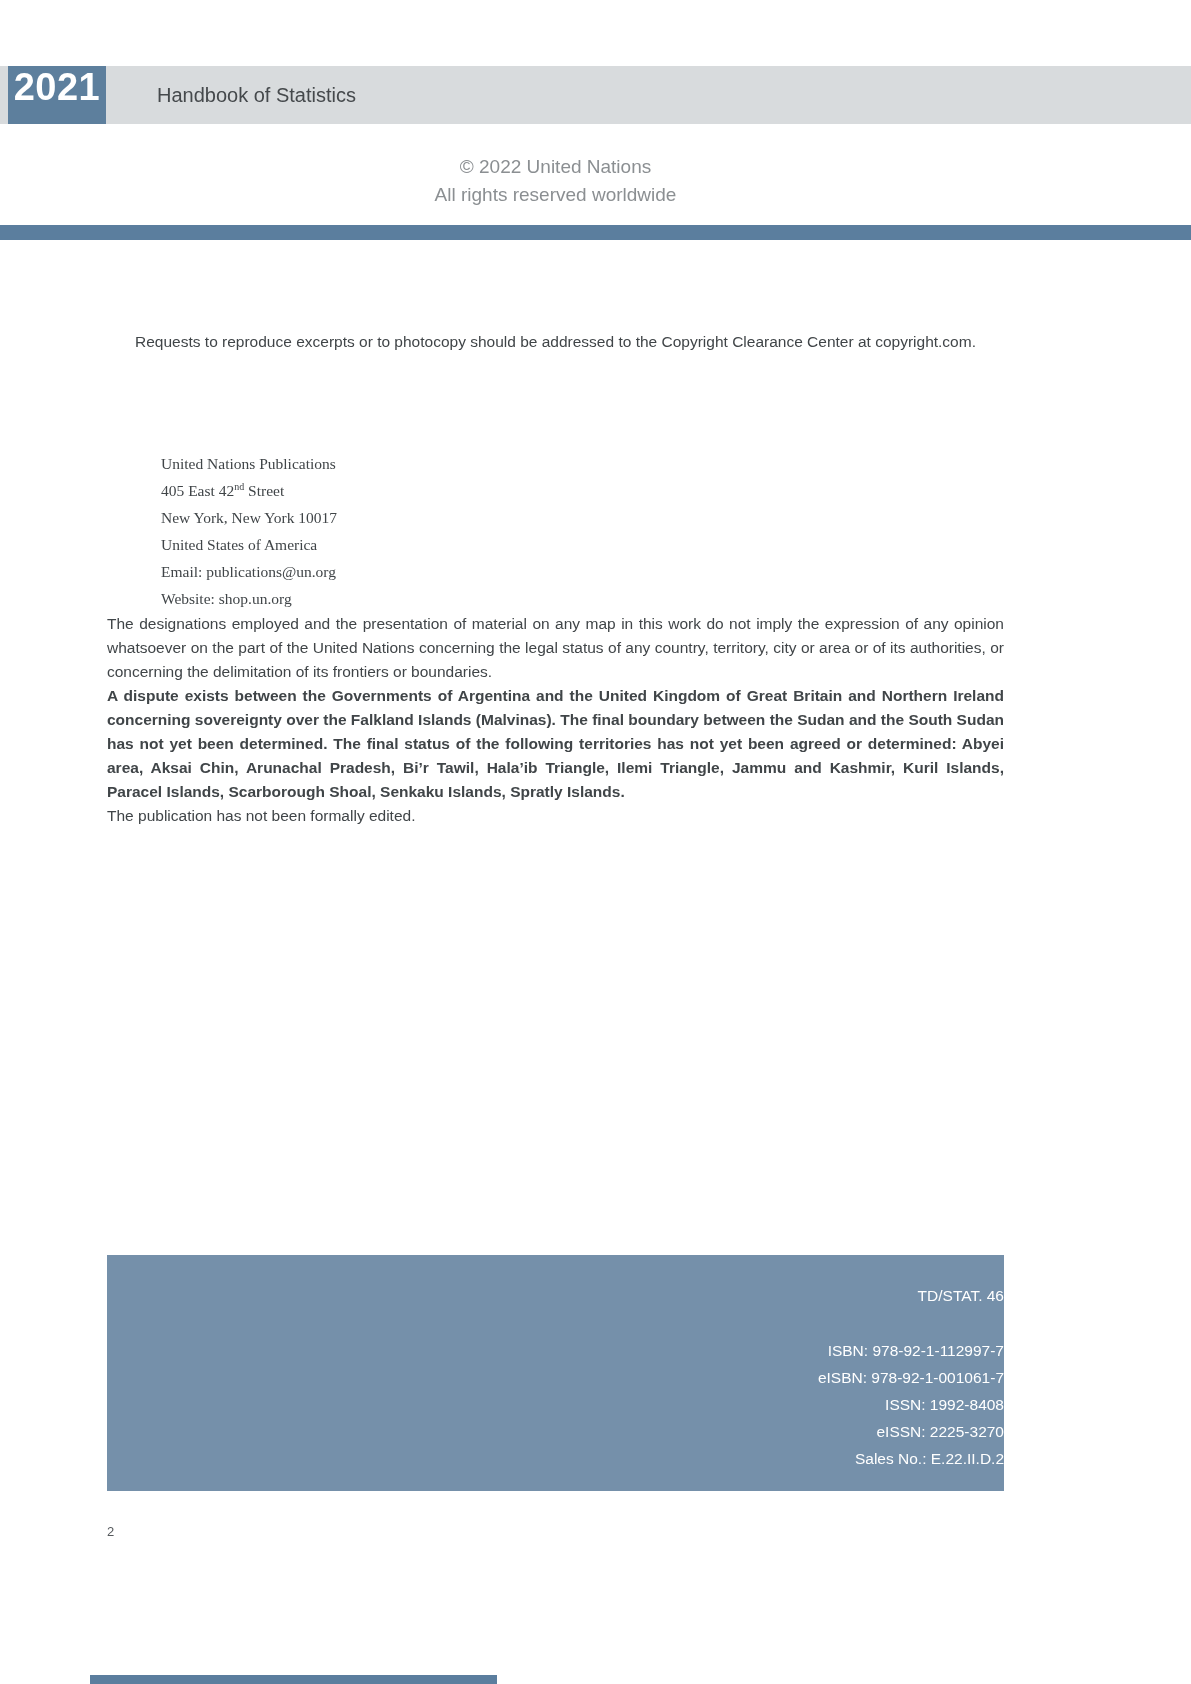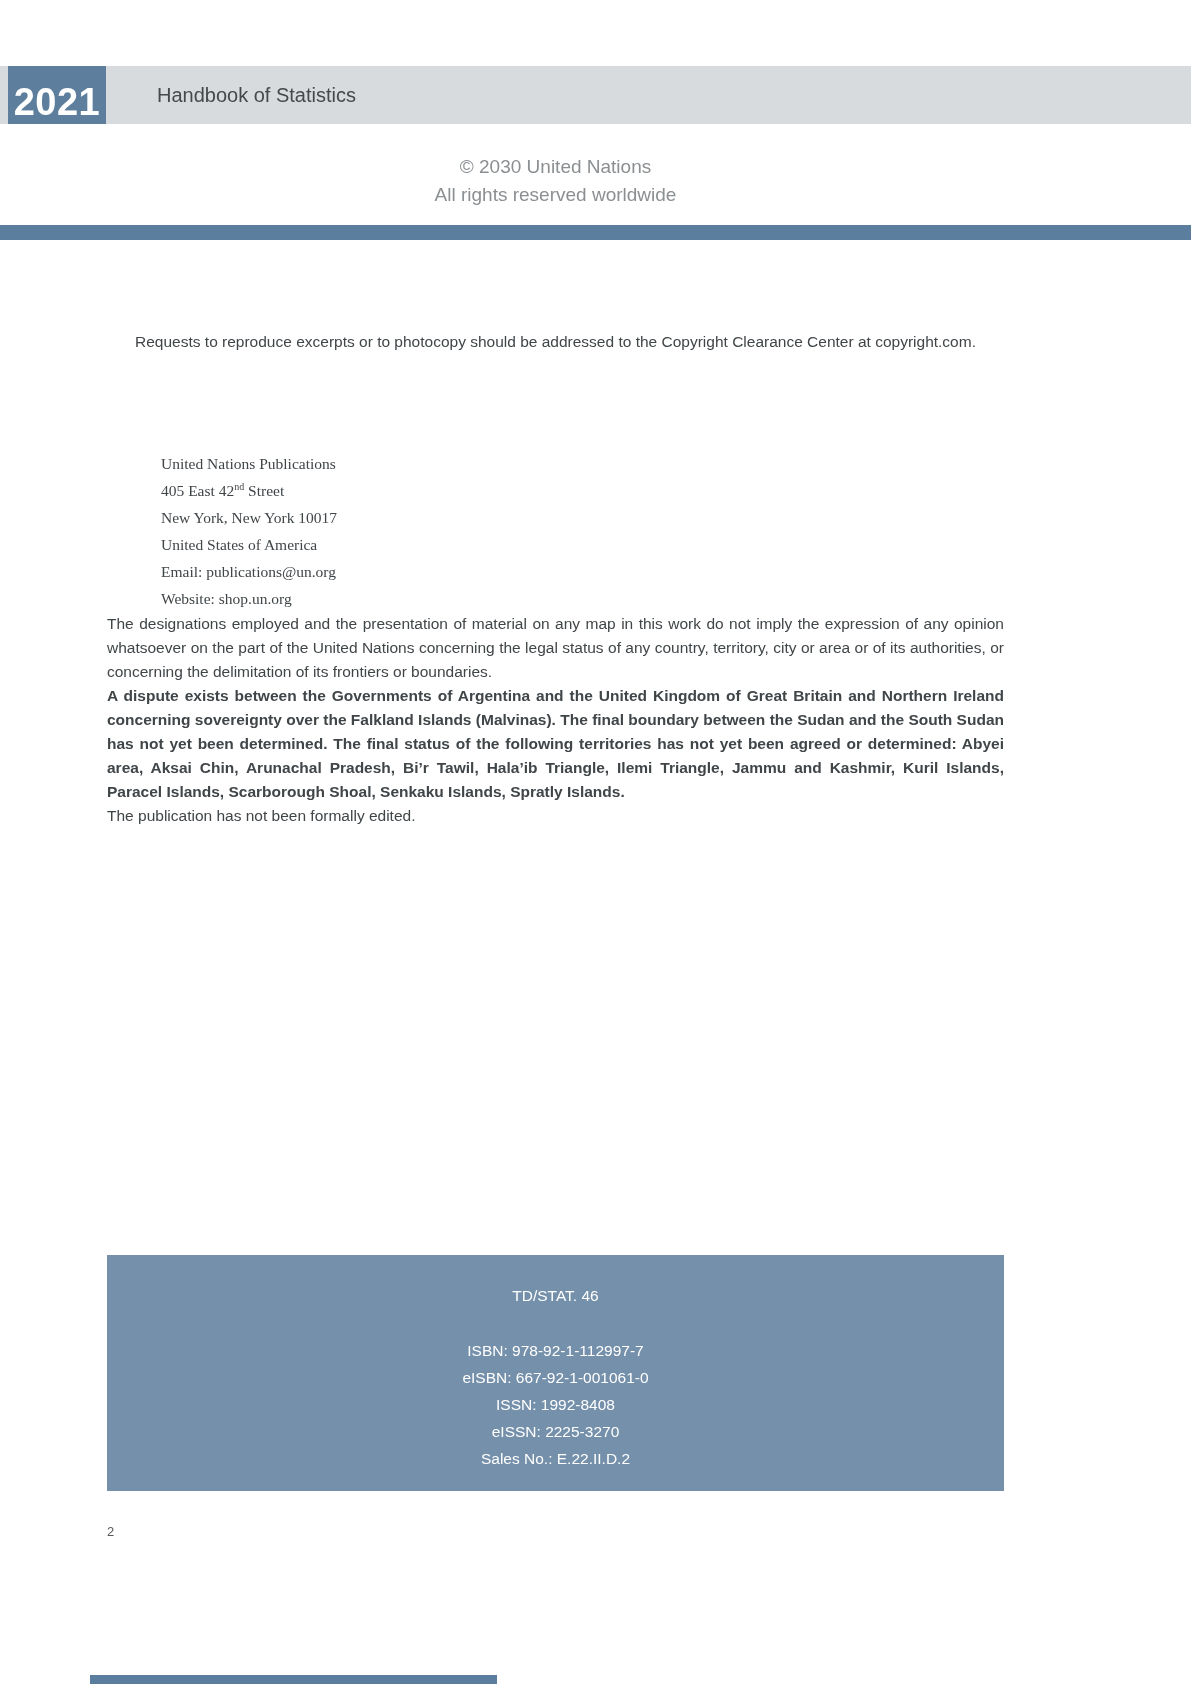--- a/index.html
+++ b/index.html
@@ -18,21 +18,21 @@
     position: absolute;
     top: 66px; left: 0;
     width: 100%; height: 58px;
     background: #d8dbdd;
   }
   .year-box {
     position: absolute;
     left: 8px; top: 0;
     width: 98px; height: 100%;
     background: #5d7f9d;
-    display: flex; align-items: flex-end; justify-content: center;
+    display: flex; align-items: flex-start; justify-content: center;
   }
   .year-box span {
     color: #ffffff;
     font-size: 38px;
     font-weight: 700;
     letter-spacing: 0.5px;
   }
   .band-title {
     position: absolute;
     left: 137px; top: 0; height: 100%;
@@ -88,21 +88,21 @@
   .p-issued { margin-top: 10px; }
   sup { font-size: 10px; vertical-align: super; line-height: 0; }
 
   
   .info-box {
     position: absolute;
     left: 107px; top: 1255px;
     width: 897px; height: 236px;
     background: #7590aa;
     color: #ffffff;
-    text-align: center;
+    text-align: right;
     font-size: 15.5px;
     line-height: 27px;
     box-sizing: border-box;
     padding-top: 27px;
   }
   .info-box .doc-number { margin-bottom: 28px; }
 
   
   .page-number {
     position: absolute;
@@ -123,21 +123,21 @@
 <div class="page">
 
   <div class="top-band">
     <div class="year-box">
       <span>2021</span>
     </div>
     <div class="band-title">Handbook of Statistics</div>
   </div>
 
   <div class="copyright-block">
-    <div>© 2030 United Nations</div>
+    <div>© 2022 United Nations</div>
     <div>All rights reserved worldwide</div>
   </div>
 
   <div class="divider-bar"></div>
 
   <div class="body-col">
     <p class="p-requests">Requests to reproduce excerpts or to photocopy should be addressed to the Copyright Clearance Center at copyright.com.</p>
 
     <div class="address">
       <div>United Nations Publications</div>
@@ -149,21 +149,21 @@
     </div>
 
     <p class="p-designations">The designations employed and the presentation of material on any map in this work do not imply the expression of any opinion whatsoever on the part of the United Nations concerning the legal status of any country, territory, city or area or of its authorities, or concerning the delimitation of its frontiers or boundaries.</p>
     <p class="p-dispute">A dispute exists between the Governments of Argentina and the United Kingdom of Great Britain and Northern Ireland concerning sovereignty over the Falkland Islands (Malvinas). The final boundary between the Sudan and the South Sudan has not yet been determined. The final status of the following territories has not yet been agreed or determined: Abyei area, Aksai Chin, Arunachal Pradesh, Bi’r Tawil, Hala’ib Triangle, Ilemi Triangle, Jammu and Kashmir, Kuril Islands, Paracel Islands, Scarborough Shoal, Senkaku Islands, Spratly Islands.</p>
     <p class="p-edited">The publication has not been formally edited.</p>
   </div>
 
   <div class="info-box">
     <div class="doc-number">TD/STAT. 46</div>
     <div>ISBN: 978-92-1-112997-7</div>
-    <div>eISBN: 667-92-1-001061-0</div>
+    <div>eISBN: 978-92-1-001061-7</div>
     <div>ISSN: 1992-8408</div>
     <div>eISSN: 2225-3270</div>
     <div>Sales No.: E.22.II.D.2</div>
   </div>
 
   <div class="page-number">2</div>
   <div class="bottom-bar"></div>
 
 </div>
 

